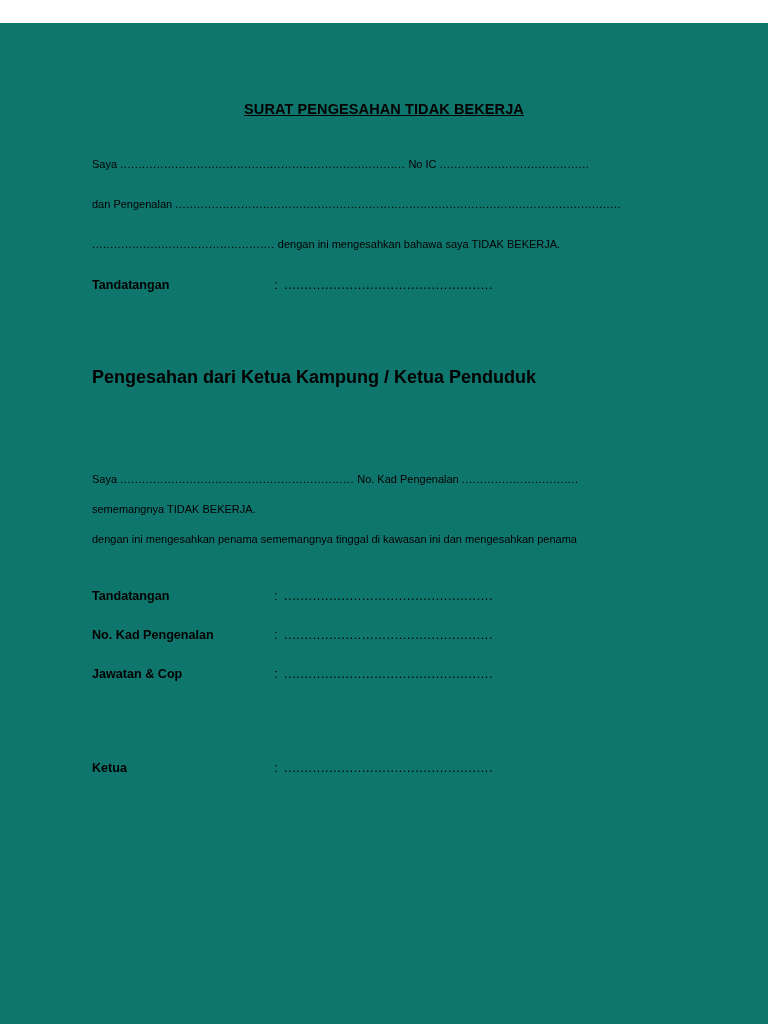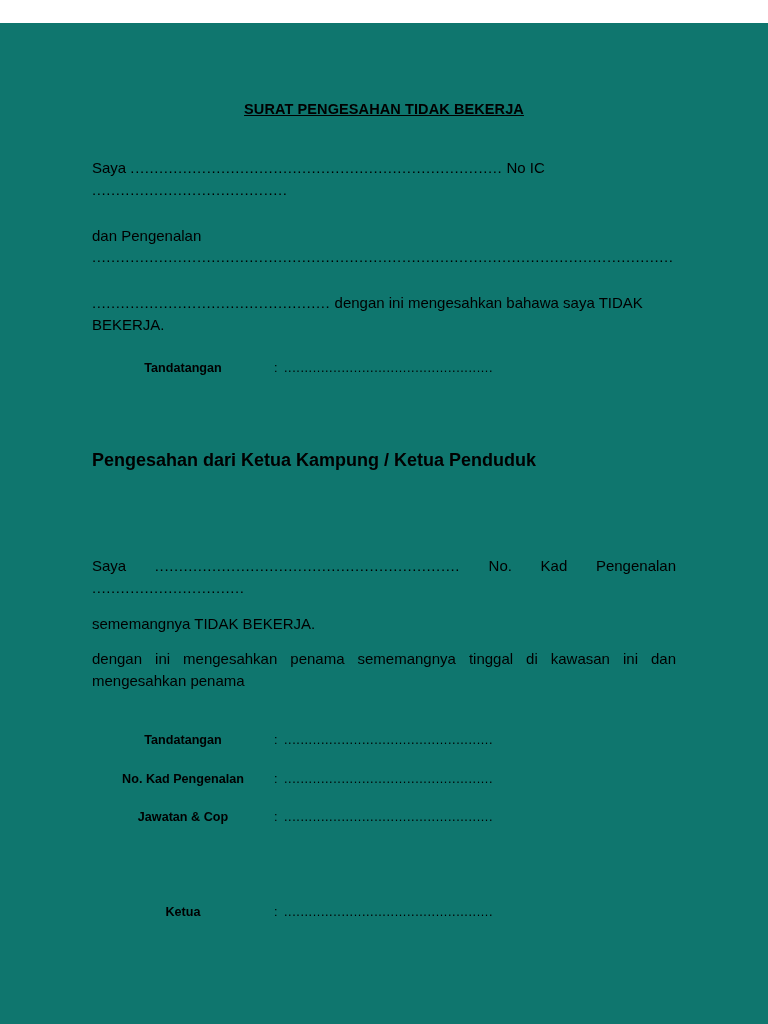--- a/index.html
+++ b/index.html
@@ -32,42 +32,41 @@
   }
   .doc-title {
     text-align: center;
     font-size: 14.5px;
     font-weight: bold;
     text-decoration: underline;
     letter-spacing: 0.1px;
     margin: 0 0 40px 0;
   }
   .para {
-    font-size: 15px;
+    font-size: 11px;
     line-height: 1.45;
     margin: 0 0 24px 0;
     color: #000;
   }
   .para.justify {
     text-align: justify;
   }
   .dots {
     letter-spacing: 0.6px;
   }
   .field-row {
     display: flex;
     font-size: 12.6px;
     margin: 0 0 21px 0;
     line-height: 1.4;
   }
   .field-label {
     width: 182px;
     flex: 0 0 182px;
     font-weight: bold;
-    text-align: center;
   }
   .field-colon {
     flex: 0 0 10px;
   }
   .field-value {
     flex: 1 1 auto;
     letter-spacing: 0.6px;
   }
   .section-head {
     font-size: 18px;

